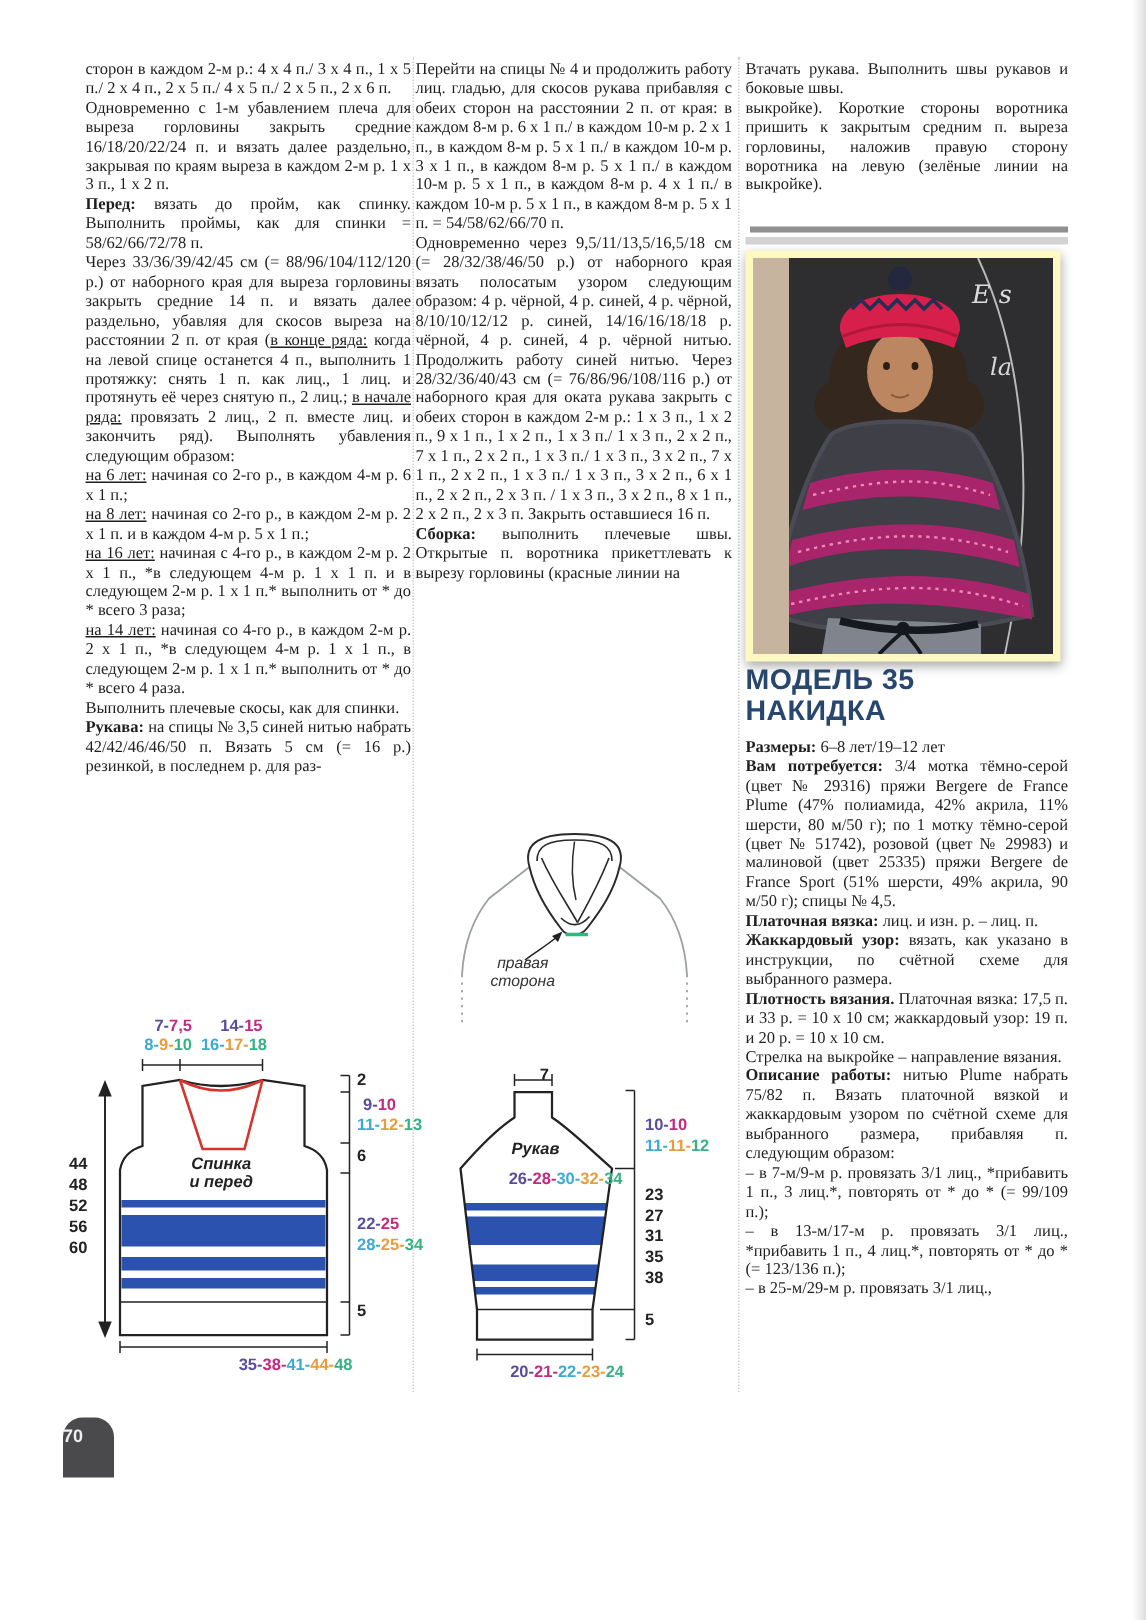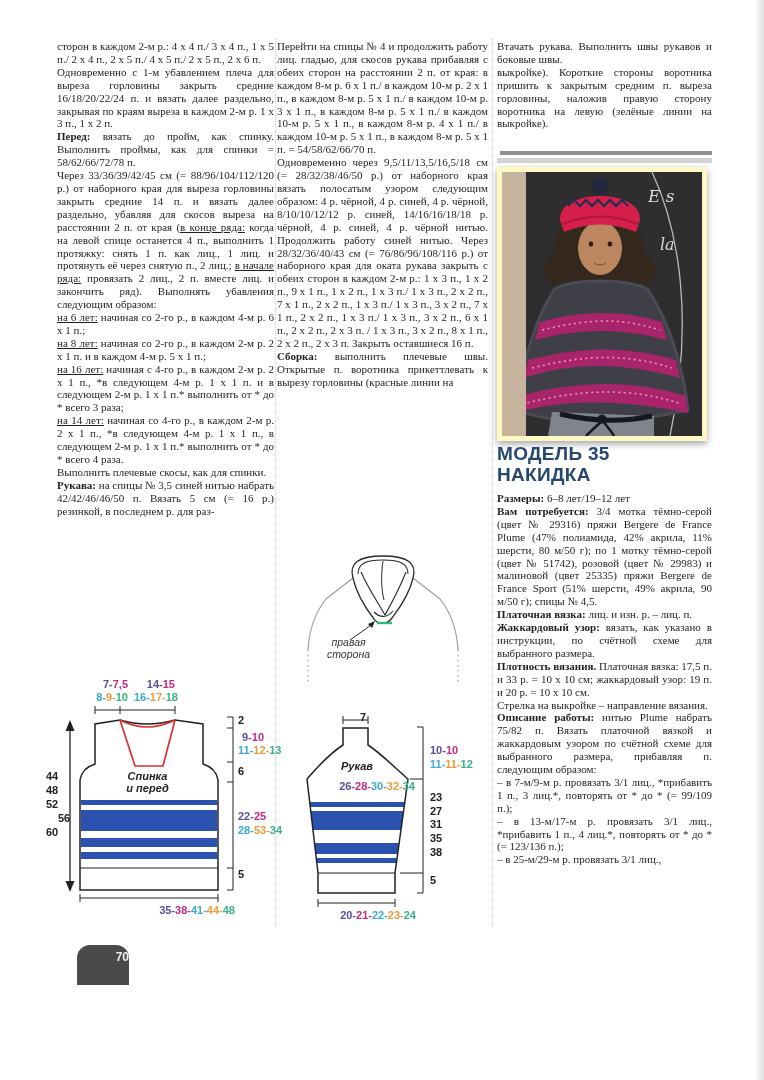--- a/index.html
+++ b/index.html
@@ -22,22 +22,22 @@
            font-weight:800;color:var(--navy);letter-spacing:.3px;}
   .divbar1{position:absolute;left:500px;top:151px;width:212px;height:4px;background:#909090;}
   .divbar2{position:absolute;left:497px;top:158px;width:215px;height:5px;background:#d3d3d3;}
   .gaptop{margin-top:13px;}
   
   .photoframe{position:absolute;left:497px;top:167px;width:200px;height:264px;background:#fef9c3;
               padding:5px;box-shadow:0 3px 7px rgba(0,0,0,.35);}
   .photoinner{position:relative;width:200px;height:264px;background:var(--board);overflow:hidden;}
   .wallstrip{position:absolute;left:0;top:0;width:24px;height:264px;background:var(--wall);}
   
-  .pagetab{position:absolute;left:42px;top:945px;width:52px;height:40px;background:var(--tab);
-           border-radius:13px 13px 0 0;color:#eee;font-size:12px;font-weight:bold;text-align:right;padding-top:5px;box-sizing:border-box;margin-left:35px;}
+  .pagetab{position:absolute;left:42px;top:945px;width:34px;height:40px;background:var(--tab);
+           border-radius:13px 13px 0 0;color:#eee;font-size:12px;font-weight:bold;text-align:left;padding-top:5px;box-sizing:border-box;}
   .edgeshade{position:absolute;right:0;top:0;width:9px;height:1080px;
              background:linear-gradient(to right,#ffffff,#dedede);}
   svg{display:block;}
 </style>
 </head>
 <body>
 
 <div class="page">
 
   <div class="colsep" style="left:275px"></div>
@@ -185,28 +185,28 @@
         <path d="M178,218 L178,226"></path>
     </g>
   </svg>
   <div class="meas ctr" style="left:78px;top:678px;width:50px"><span class="sz1">7-</span><span class="sz2">7,5</span></div>
   <div class="meas ctr" style="left:125px;top:678px;width:50px"><span class="sz1">14-</span><span class="sz2">15</span></div>
   <div class="meas ctr" style="left:78px;top:691px;width:50px"><span class="sz3">8-</span><span class="sz4">9-</span><span class="sz5">10</span></div>
   <div class="meas ctr" style="left:122px;top:691px;width:56px"><span class="sz3">16-</span><span class="sz4">17-</span><span class="sz5">18</span></div>
   <div class="meas sz1" style="left:46px;top:770px">44</div>
   <div class="meas sz2" style="left:46px;top:784px">48</div>
   <div class="meas sz3" style="left:46px;top:798px">52</div>
-  <div class="meas sz4" style="left:58px;top:812px">56</div>
+  <div class="meas sz4" style="left:46px;top:812px">56</div>
   <div class="meas sz5" style="left:46px;top:826px">60</div>
   <div class="meas" style="left:238px;top:714px">2</div>
   <div class="meas" style="left:242px;top:731px"><span class="sz1">9-</span><span class="sz2">10</span></div>
   <div class="meas" style="left:238px;top:744px"><span class="sz3">11-</span><span class="sz4">12-</span><span class="sz5">13</span></div>
   <div class="meas" style="left:238px;top:765px">6</div>
   <div class="meas" style="left:238px;top:810px"><span class="sz1">22-</span><span class="sz2">25</span></div>
-  <div class="meas" style="left:238px;top:824px"><span class="sz3">28-</span><span class="sz4">53-</span><span class="sz5">34</span></div>
+  <div class="meas" style="left:238px;top:824px"><span class="sz3">28-</span><span class="sz4">25-</span><span class="sz5">34</span></div>
   <div class="meas" style="left:238px;top:868px">5</div>
   <div class="meas ctr" style="left:65px;top:904px;width:170px"><span class="sz1">35-</span><span class="sz2">38-</span><span class="sz3">41-</span><span class="sz4">44-</span><span class="sz5">48</span></div>
   <div class="diaglabel" style="left:95px;top:770px;width:105px">
     <div>Спинка</div>
     <div>и перед</div>
   </div>
 
   <svg style="position:absolute;left:280px;top:690px" width="170" height="230" viewBox="0 0 170 230">
     <defs>
       <clipPath id="sleeveclip">

